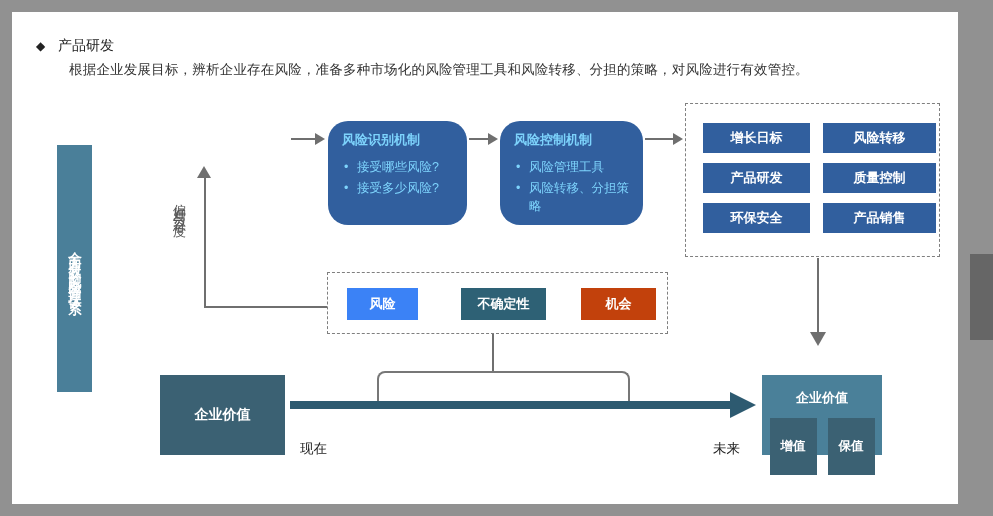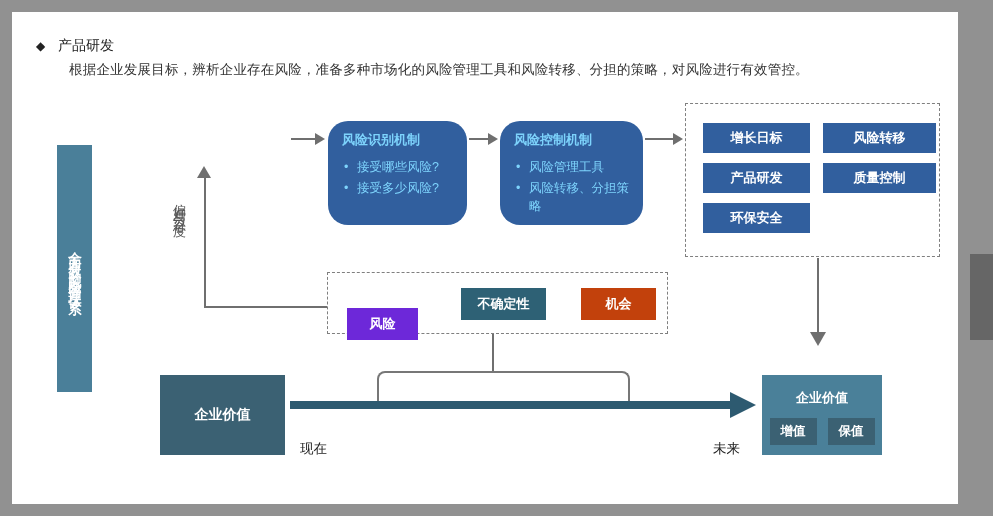--- a/index.html
+++ b/index.html
@@ -33,21 +33,21 @@
   
   .areas{left:685px;top:103px;width:255px;height:154px;border:1px dashed #7f7f7f;box-sizing:border-box;
     display:grid;grid-template-columns:107px 113px;grid-auto-rows:30px;column-gap:13px;row-gap:10px;
     padding:19px 0 0 17px;}
   .area-item{background:#315f9e;color:#fff;font-size:13px;font-weight:bold;display:flex;align-items:center;justify-content:center;}
 
   
   .factors{left:327px;top:272px;width:341px;height:62px;border:1px dashed #7f7f7f;box-sizing:border-box;}
   .factor{position:absolute;top:15px;height:32px;color:#fff;font-size:13px;font-weight:bold;
     display:flex;align-items:center;justify-content:center;}
-  .factor-risk{left:19px;width:71px;background:#6d28d9;margin-top:20px;}
+  .factor-risk{left:19px;width:71px;background:#3b82f6;}
   .factor-uncertainty{left:133px;width:85px;background:#2e6175;}
   .factor-opportunity{left:253px;width:75px;background:#c2410c;}
 
   
   .hline{background:#6f6f6f;height:2px;}
   .vline{background:#6f6f6f;width:2px;}
   .arr-r{width:0;height:0;border-top:6px solid transparent;border-bottom:6px solid transparent;border-left:10px solid #6f6f6f;}
   .arr-up{width:0;height:0;border-left:7px solid transparent;border-right:7px solid transparent;border-bottom:12px solid #6f6f6f;}
   .arr-dn{width:0;height:0;border-left:8px solid transparent;border-right:8px solid transparent;border-top:14px solid #6f6f6f;}
 
@@ -61,21 +61,21 @@
   .value-start{left:160px;top:375px;width:125px;height:80px;background:#3b6173;font-size:14px;}
   .thick-bar{left:290px;top:401px;width:441px;height:8px;background:#2d5a70;}
   .thick-head{left:730px;top:392px;width:0;height:0;border-top:13px solid transparent;border-bottom:13px solid transparent;border-left:26px solid #2d5a70;}
   .time-label{font-size:13.5px;color:#222;}
   .now{left:300px;top:440px;font-family:Liberation Serif, serif;}
   .future{left:713px;top:440px;}
   .value-end{left:762px;top:375px;width:120px;height:80px;background:#4a8099;box-sizing:border-box;
     display:flex;flex-direction:column;align-items:center;padding-top:14px;}
   .value-end .ttl{color:#fff;font-size:13px;font-weight:bold;}
   .value-end .badges{display:flex;gap:11px;margin-top:11px;}
-  .badge{background:#3b6173;color:#fff;font-size:12.5px;font-weight:bold;padding:5px 11px;}
+  .badge{background:#3b6173;color:#fff;font-size:12.5px;font-weight:bold;padding:20px 11px;}
 
   
   .scroll-thumb{left:970px;top:254px;width:23px;height:86px;background:#666;}
 </style>
 </head>
 <body>
 
 <div class="stage">
   <div class="canvas"></div>
 
@@ -112,20 +112,21 @@
 
   <div class="abs hline" style="left:645px;top:138px;width:28px;"></div>
   <div class="abs arr-r" style="left:673px;top:133px;"></div>
 
   <div class="abs areas">
     <div class="area-item">增长日标</div>
     <div class="area-item">风险转移</div>
     <div class="area-item">产品研发</div>
     <div class="area-item">质量控制</div>
     <div class="area-item">环保安全</div>
+    <div class="area-item">产品销售</div>
   </div>
 
   <div class="abs vline" style="left:817px;top:258px;height:74px;"></div>
   <div class="abs arr-dn" style="left:810px;top:332px;"></div>
 
   <div class="abs arr-up" style="left:197px;top:166px;"></div>
   <div class="abs vline" style="left:204px;top:178px;height:130px;"></div>
   <div class="abs hline" style="left:204px;top:306px;width:123px;"></div>
   <div class="abs pref-label">偏好与容忍度</div>
 

